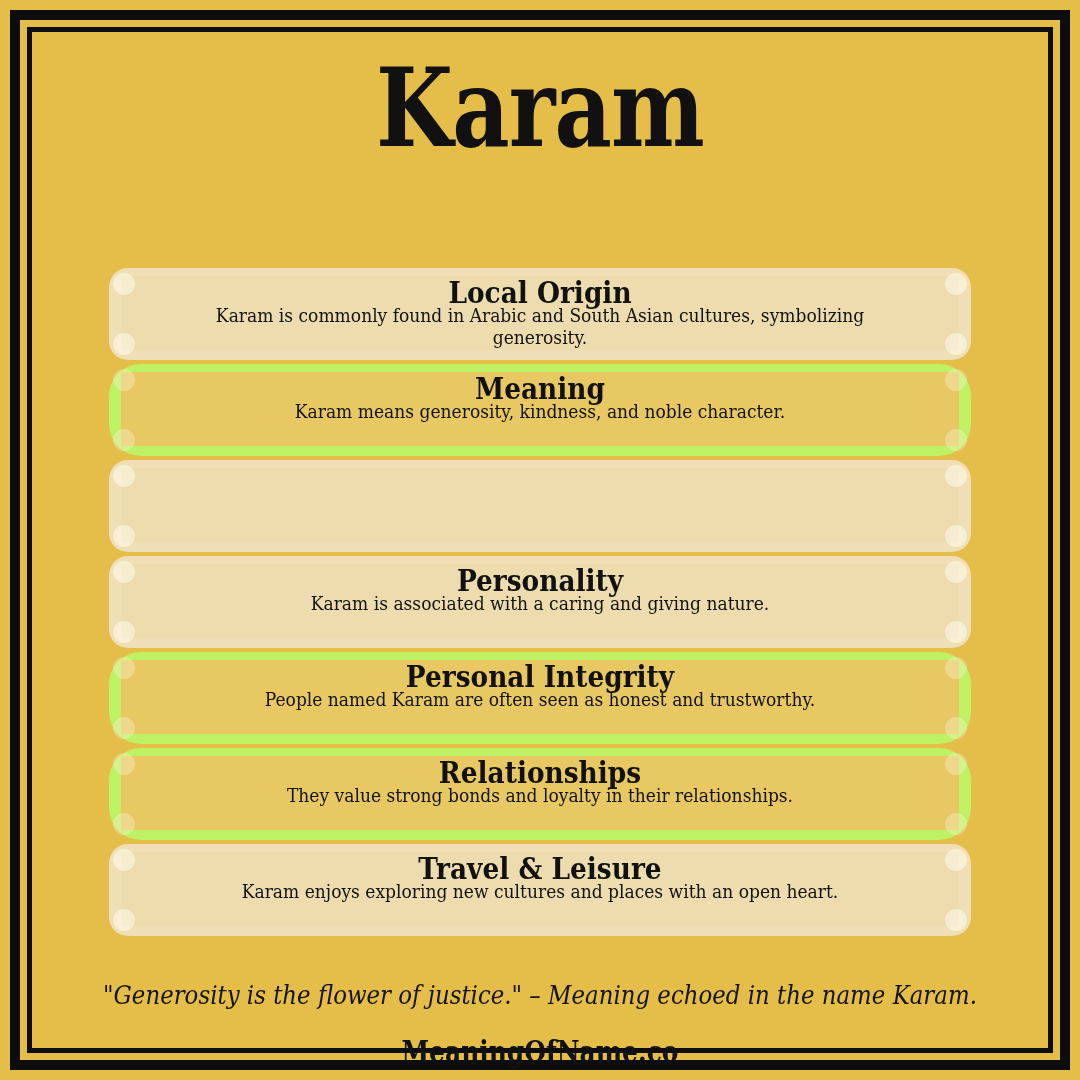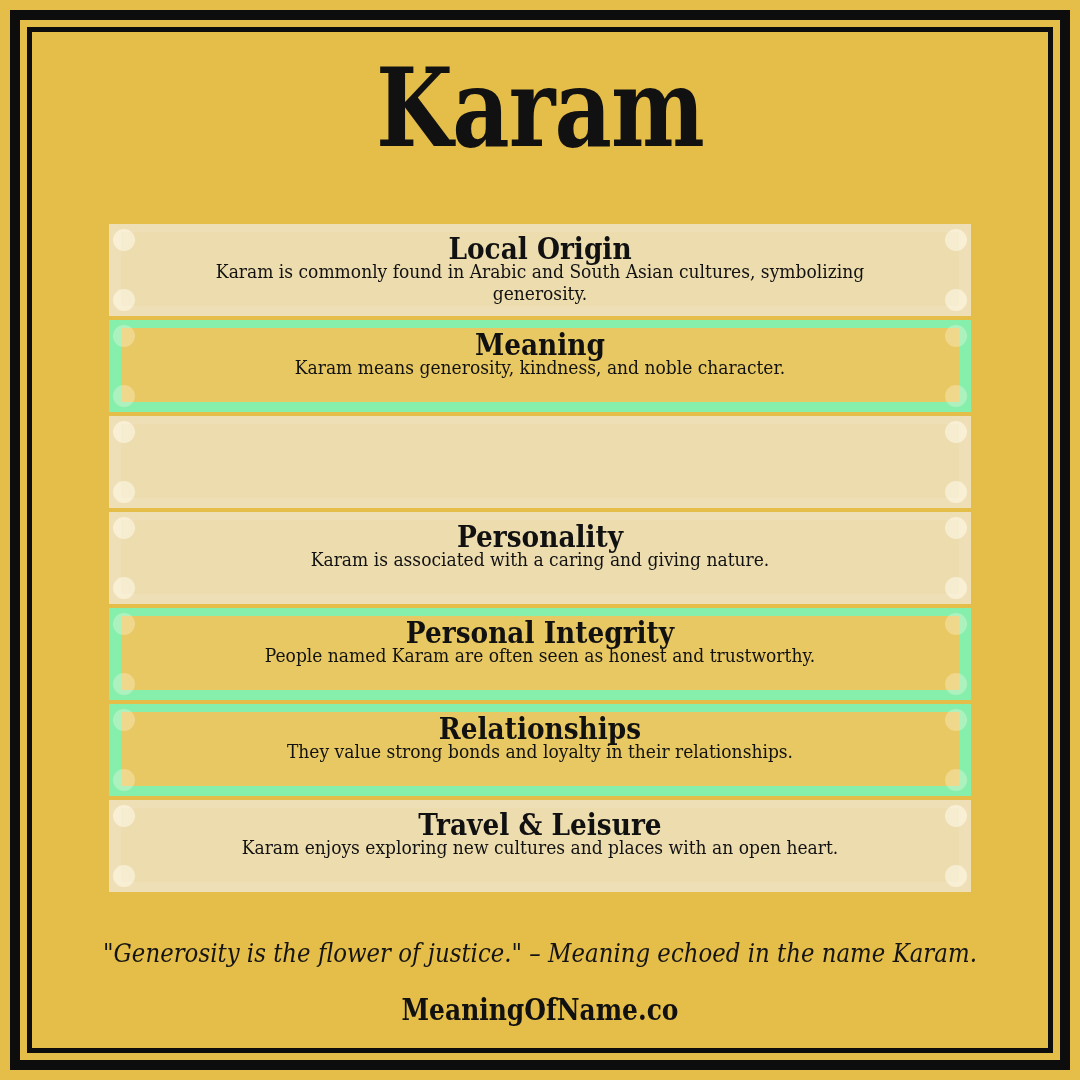--- a/index.html
+++ b/index.html
@@ -47,20 +47,21 @@
   .content {
     position: absolute;
     left: 32px;
     top: 32px;
     right: 32px;
     bottom: 32px;
     box-sizing: border-box;
     display: flex;
     flex-direction: column;
     align-items: center;
+    gap: 44px;
   }
 
   
   .title {
     font-family: "DejaVu Serif", serif;
     font-weight: 700;
     font-size: 108px;
     line-height: 1;
     color: #111111;
     letter-spacing: -1px;
@@ -87,27 +88,29 @@
     box-sizing: border-box;
     padding: 8px 10px;
     display: flex;
     flex-direction: column;
     align-items: center;
     justify-content: flex-start;
   }
   
   .card.light {
     background: #efdfb7;
+    border-radius: 19px;
   }
   .card.light .card-inner {
     background: #ecdcae;
   }
   
   .card.dark {
-    background: #86efac;
+    background: #bef264;
+    border-radius: 32px;
   }
   .card.dark .card-inner {
     background: #e8c862;
   }
 
   .card-inner {
     position: absolute;
     left: 12px;
     right: 12px;
     top: 8px;

